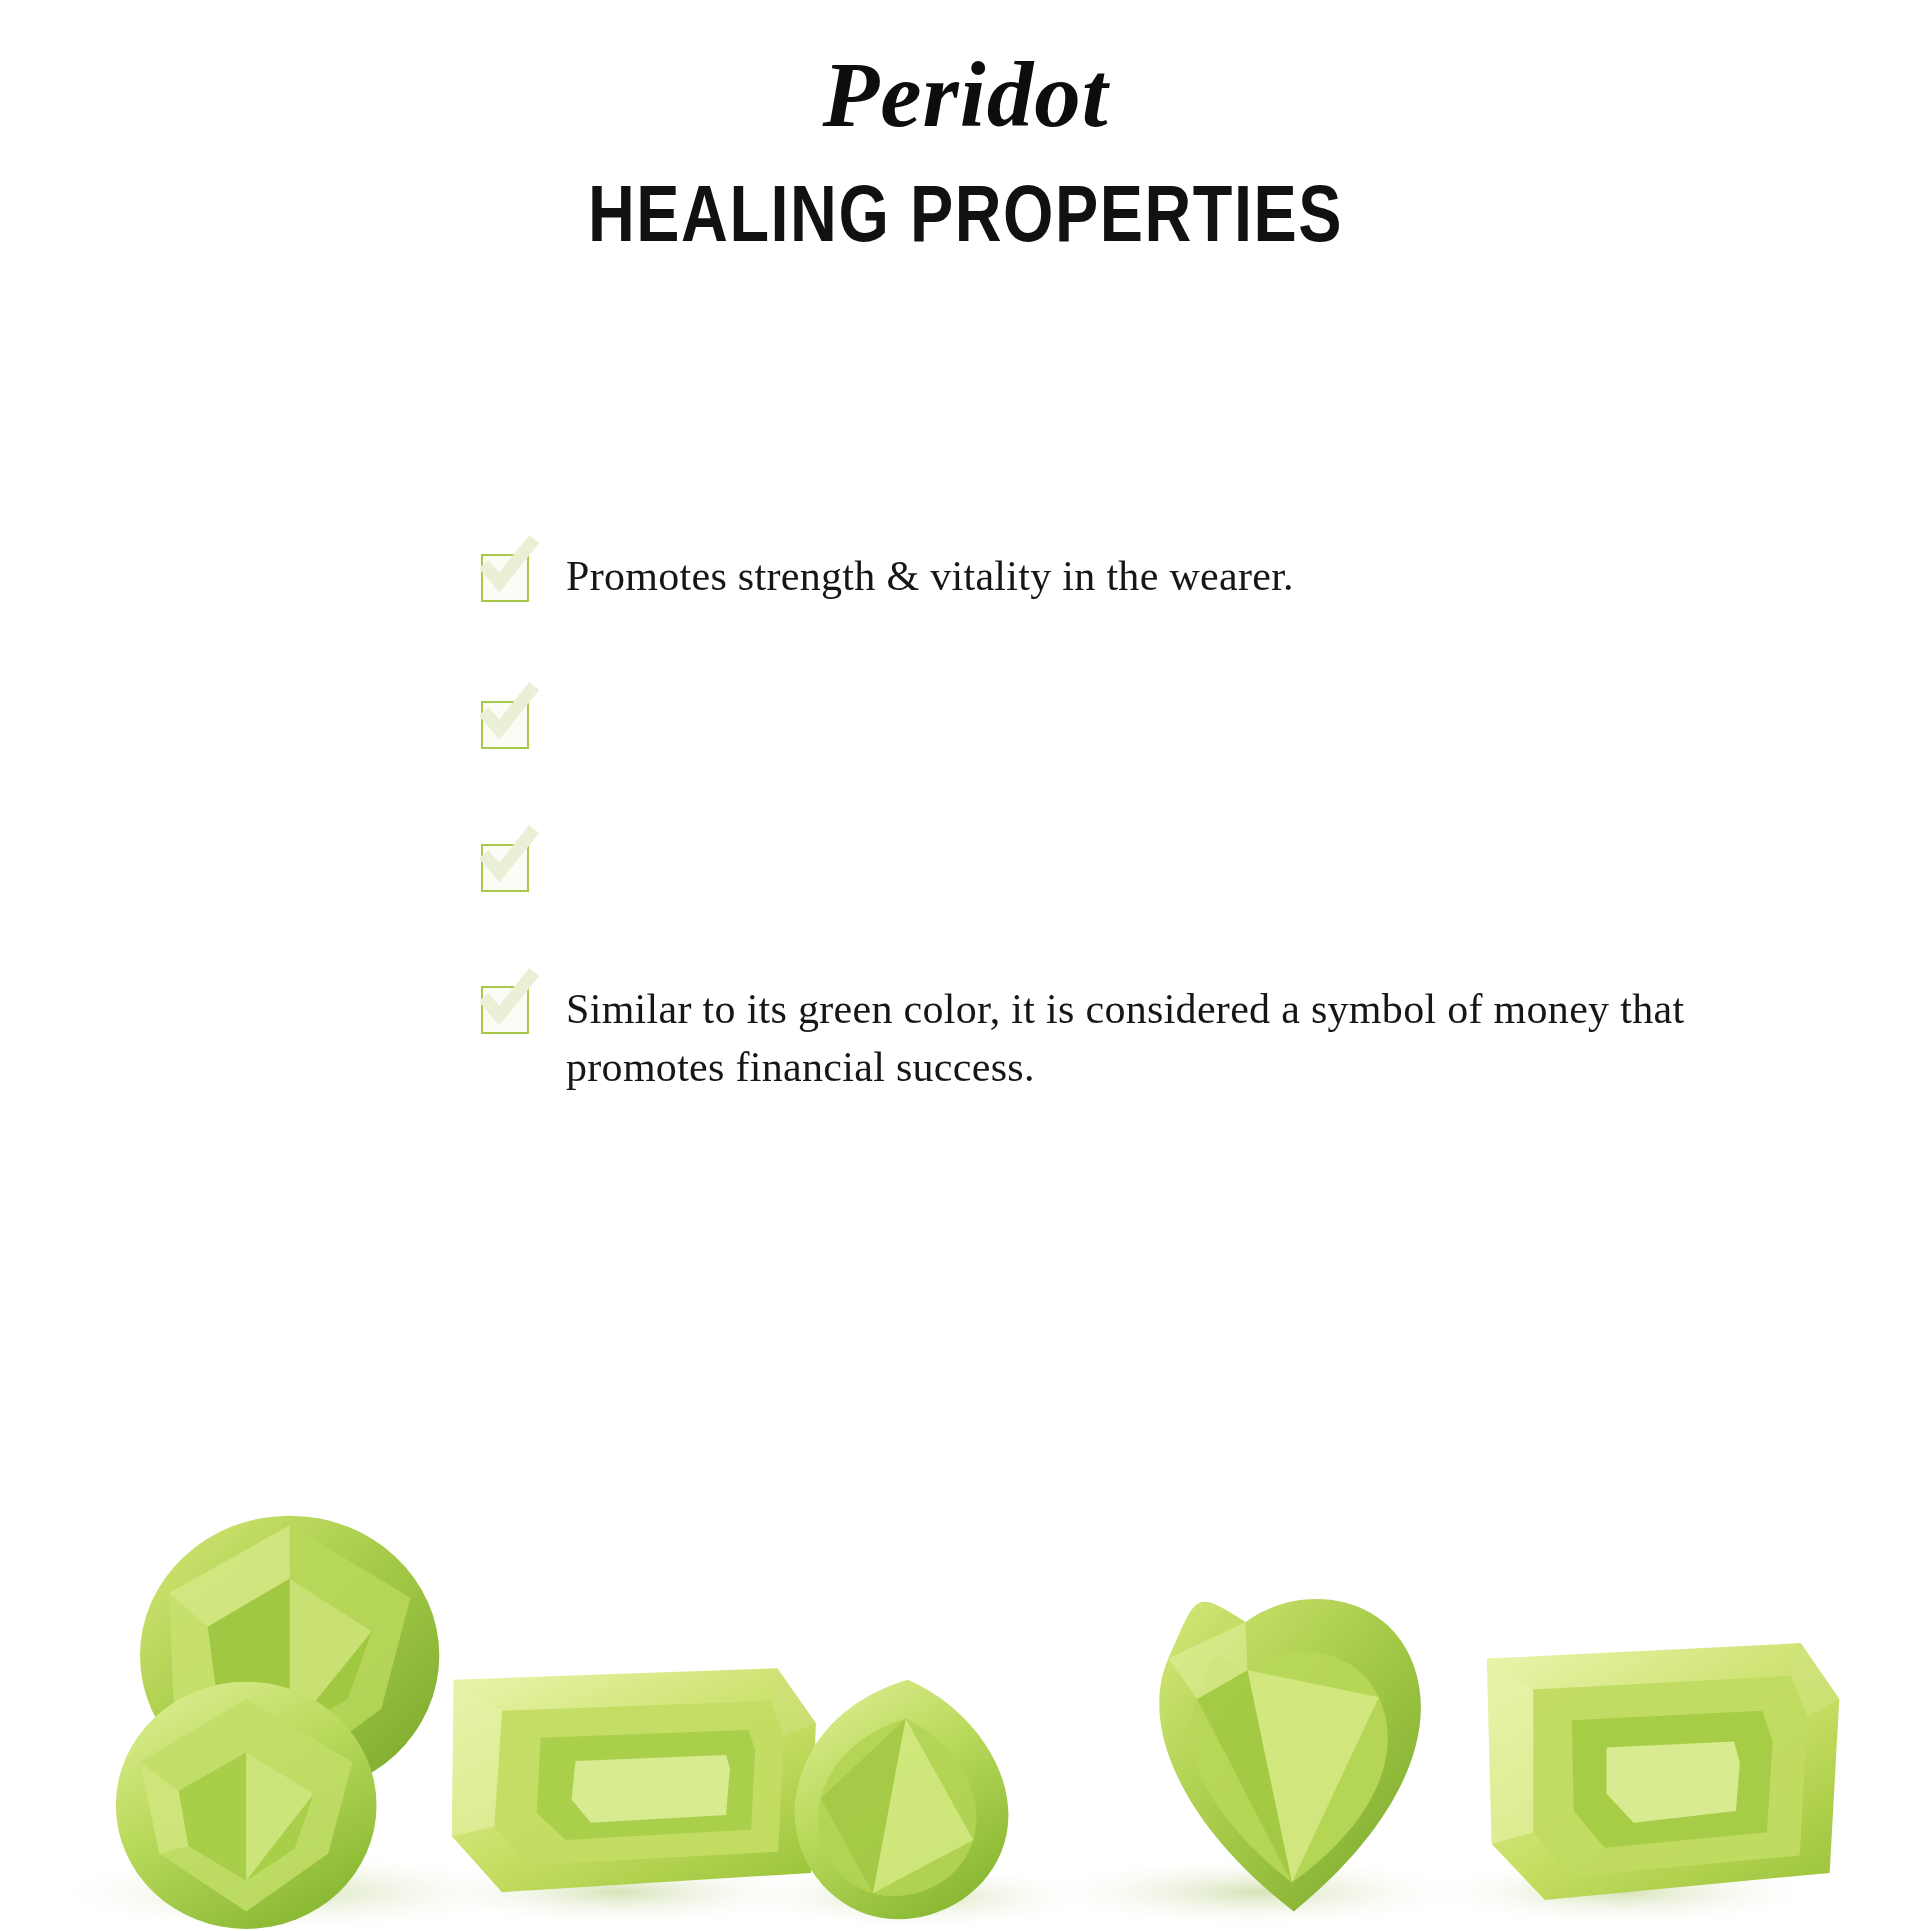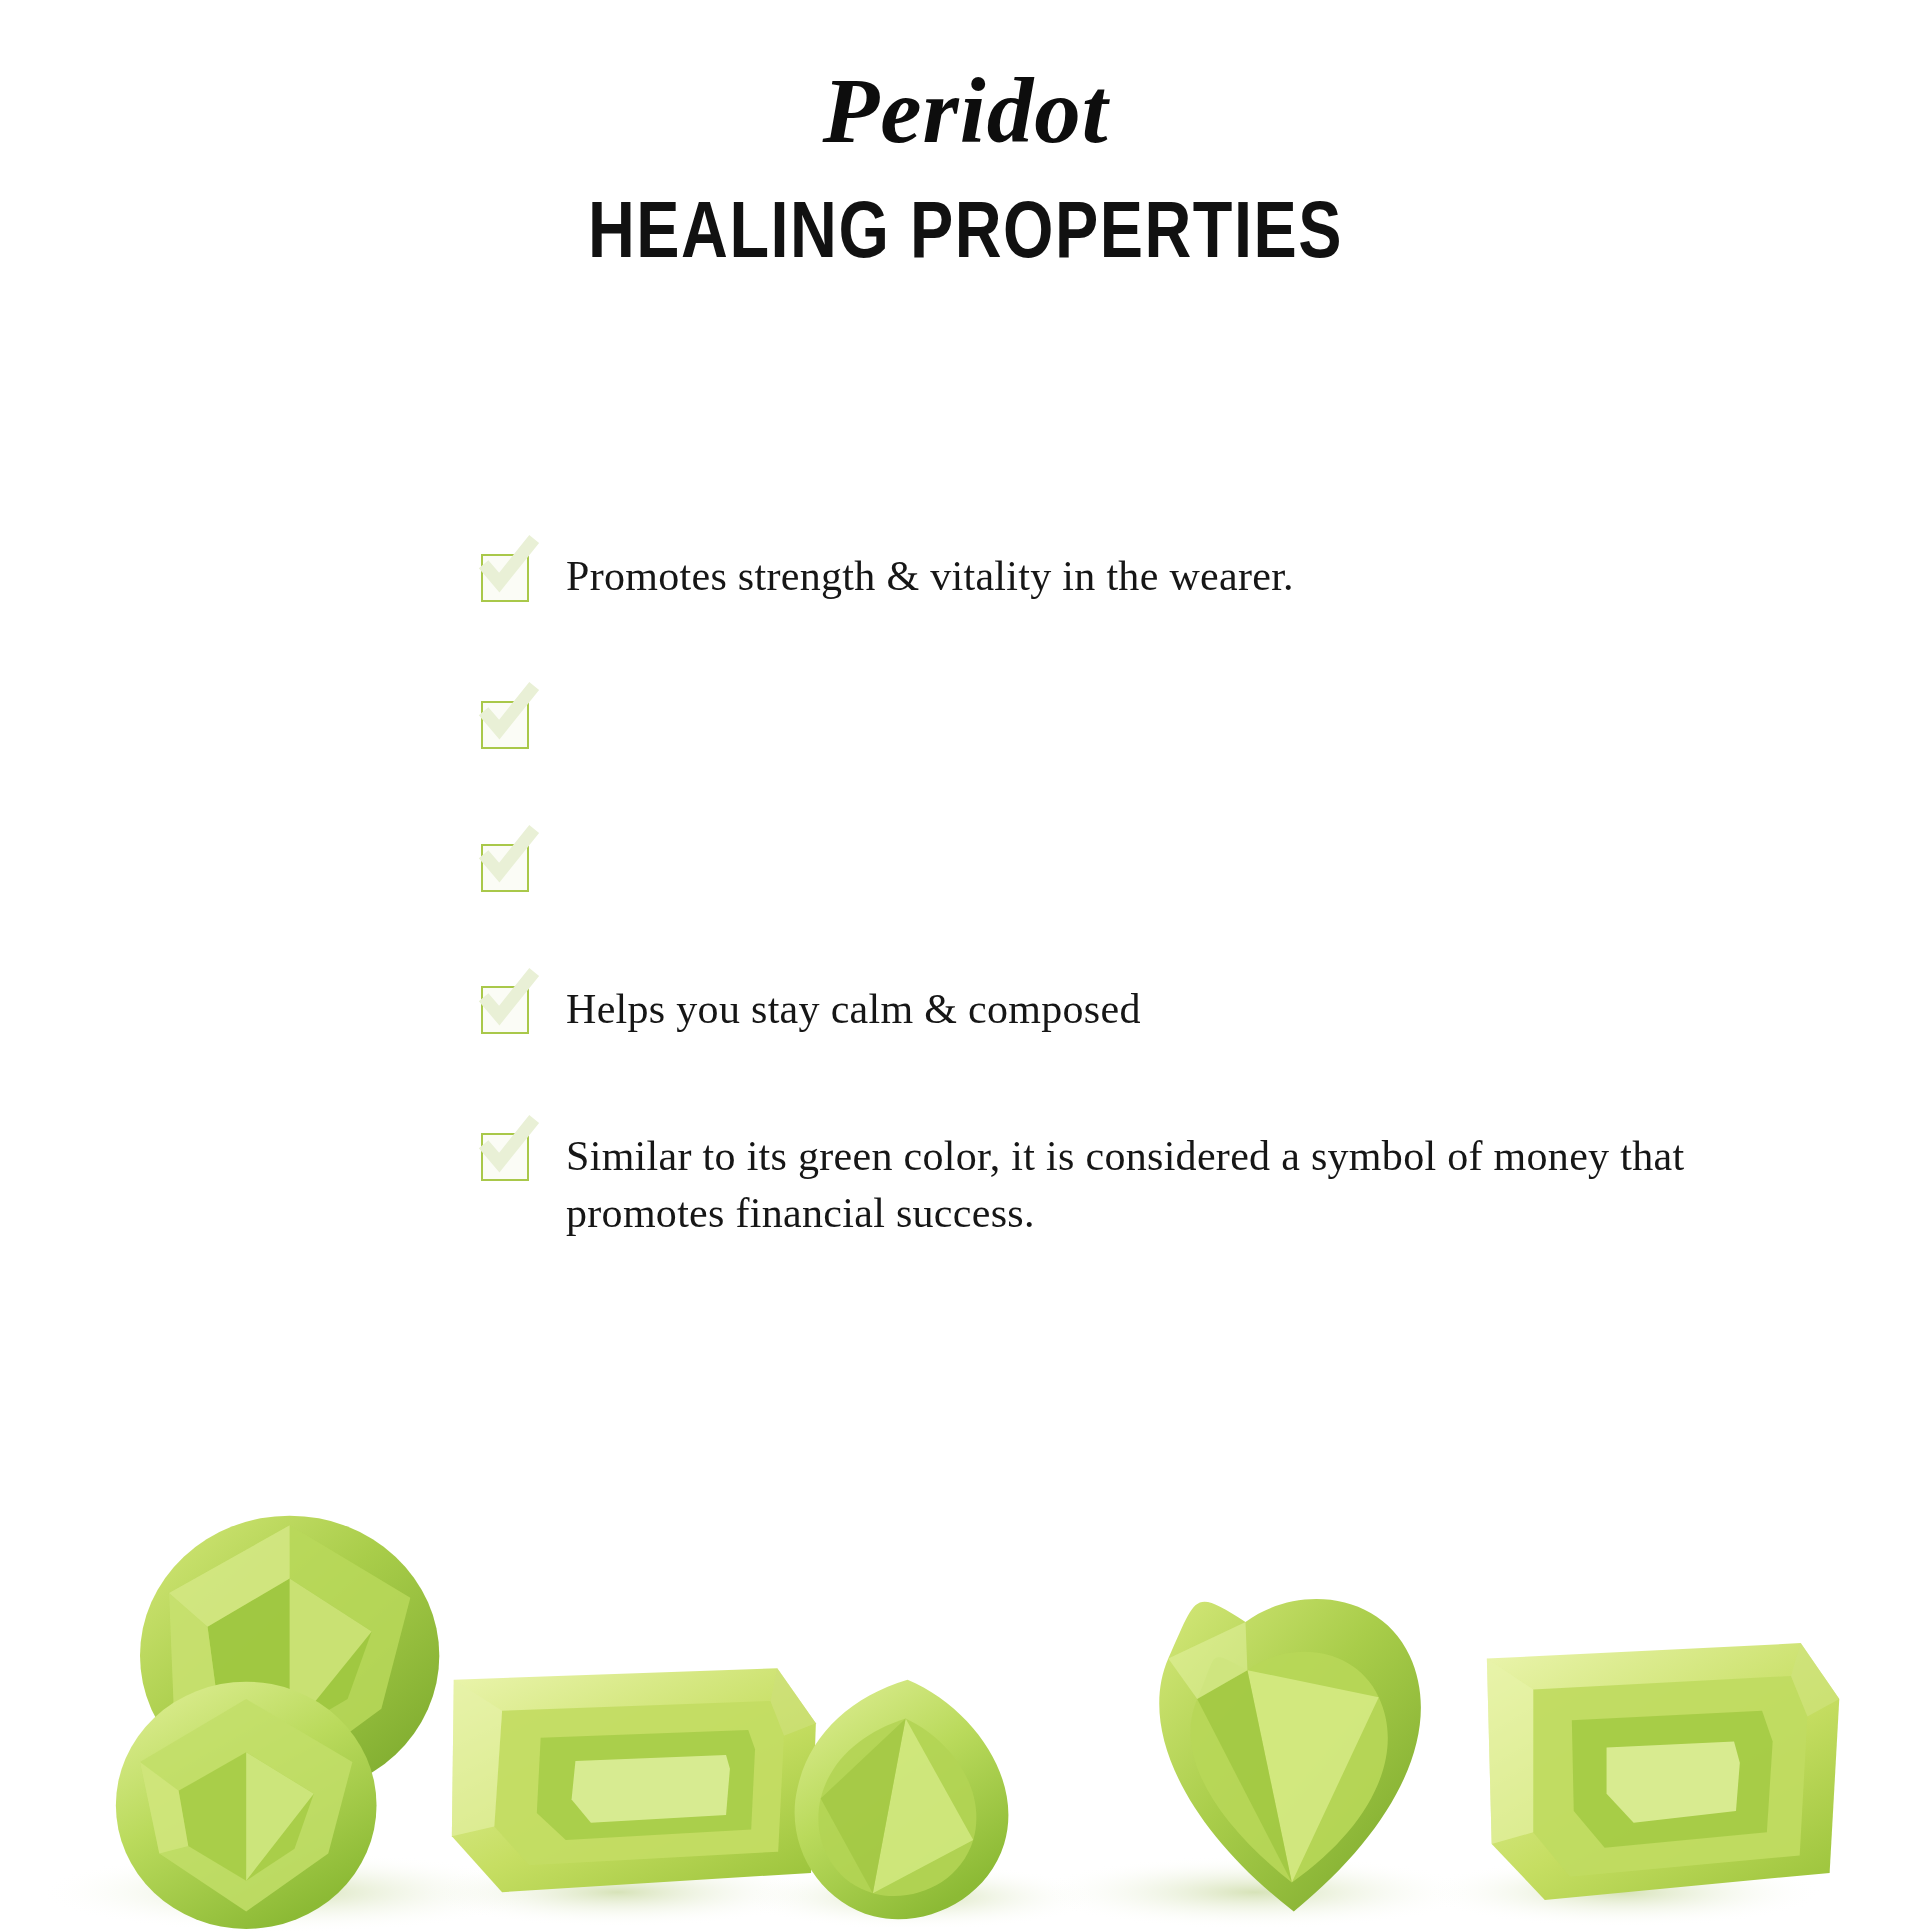--- a/index.html
+++ b/index.html
@@ -16,21 +16,21 @@
   }
 
   .page {
     position: absolute;
     inset: 0;
     background: #ffffff;
   }
 
   
   .header {
-    padding-top: 64px;
+    padding-top: 48px;
     text-align: center;
   }
   .title-script {
     font-family: "Liberation Serif", serif;
     font-style: italic;
     font-weight: 700;
     font-size: 93px;
     letter-spacing: 1px;
     color: #0d0d0d;
     line-height: 1.0;
@@ -127,28 +127,20 @@
     </div>
 
     <div class="list-item">
       <div class="check-box">
         <svg viewBox="0 0 62 62" aria-hidden="true">
           <path d="M10 30 L22 44 L54 4" fill="none" stroke="#e9f0d6" stroke-width="13" stroke-linecap="square" stroke-linejoin="miter"></path>
         </svg>
       </div>
     </div>
 
-    <div class="list-item">
-      <div class="check-box">
-        <svg viewBox="0 0 62 62" aria-hidden="true">
-          <path d="M10 30 L22 44 L54 4" fill="none" stroke="#e9f0d6" stroke-width="13" stroke-linecap="square" stroke-linejoin="miter"></path>
-        </svg>
-      </div>
-      <div class="item-text">Helps you stay calm &amp; composed</div>
-    </div>
 
     <div class="list-item">
       <div class="check-box">
         <svg viewBox="0 0 62 62" aria-hidden="true">
           <path d="M10 30 L22 44 L54 4" fill="none" stroke="#e9f0d6" stroke-width="13" stroke-linecap="square" stroke-linejoin="miter"></path>
         </svg>
       </div>
       <div class="item-text">Similar to its green color, it is considered a symbol of money that promotes financial success.</div>
     </div>
 

